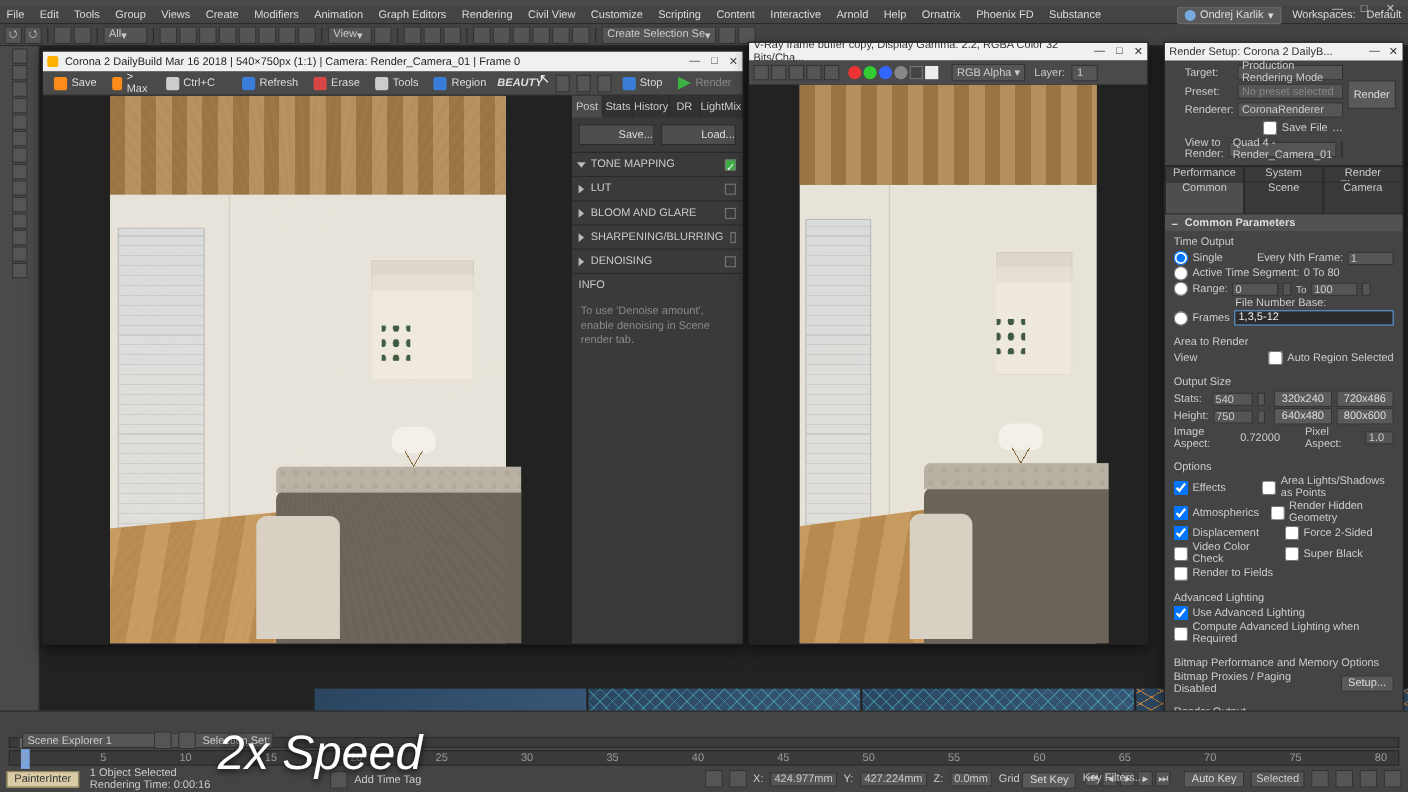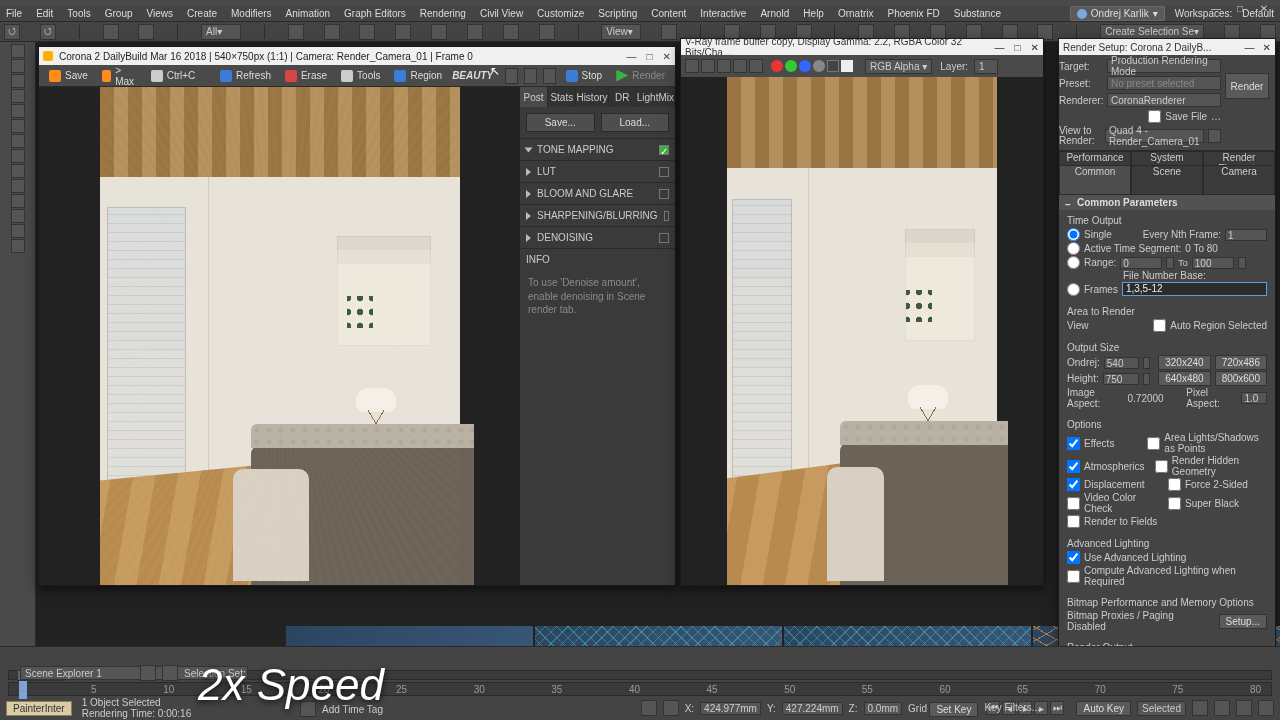--- a/index.html
+++ b/index.html
@@ -7,21 +7,21 @@
 .titlebar { height:6px; background:#4a4a4a; position:relative; }
 .win-controls { position:absolute; right:2px; top:0; display:flex; gap:12px; padding:2px 8px; }
 .win-controls span { width:12px; height:12px; display:flex; align-items:center; justify-content:center; cursor:default; }
 
 .menubar { height:16px; background:#444; display:flex; align-items:center; padding:0 6px; gap:14px; border-bottom:1px solid #2a2a2a; }
 .menubar span { color:#ddd; cursor:default; }
 .menubar .right { margin-left:auto; display:flex; align-items:center; gap:10px; }
 .user-chip { background:#5a5a5a; border:1px solid #6a6a6a; padding:1px 6px; border-radius:2px; display:flex; align-items:center; gap:4px;}
 .user-chip .av { width:10px;height:10px;background:#7ad;border-radius:50%; }
 
-.maintb { height:20px; background:#444; display:flex; align-items:center; gap:2px; padding:0 4px; border-bottom:1px solid #2a2a2a;justify-content:space-between;}
+.maintb { height:20px; background:#444; display:flex; align-items:center; gap:2px; padding:0 4px; border-bottom:1px solid #2a2a2a;}
 .tbicon { width:16px; height:16px; background:#555; border:1px solid #333; position:relative; }
 .tbicon.arrow::after{content:"⭯";position:absolute;inset:0;display:flex;align-items:center;justify-content:center;color:#bbb;font-size:9px;}
 .tbsep{width:1px;height:14px;background:#2a2a2a;margin:0 3px;}
 .tbsel{height:16px;background:#555;border:1px solid #333;color:#ccc;padding:0 4px;display:flex;align-items:center;min-width:40px;}
 
 .workspace { position:absolute; top:42px; left:0; right:0; bottom:74px; }
 
 .lefticons { position:absolute; left:0; top:0; bottom:0; width:36px; background:#4a4a4a; border-right:1px solid #2a2a2a; display:flex; flex-direction:column; align-items:center; padding-top:2px; gap:1px;}
 .lefticons .ic{width:14px;height:14px;background:#555;border:1px solid #333;}
 
@@ -78,21 +78,21 @@
  background-image:radial-gradient(circle at 6px 6px,rgba(0,0,0,.06) 2px,transparent 3px);background-size:12px 12px;}
 .scene .bed .pillow{position:absolute;left:-8%;bottom:4px;width:34%;height:80%;background:#d8d1c3;border-radius:10px 10px 0 0;}
 .scene.noisy::after{content:"";position:absolute;inset:0;background:
  repeating-conic-gradient(rgba(255,255,255,.028) 0 1deg,transparent 1deg 2deg);mix-blend-mode:overlay;}
 
 .corona-side{width:155px;background:#3a3a3a;display:flex;flex-direction:column;}
 .corona-tabs{height:20px;display:flex;background:#323232;}
 .corona-tabs span{flex:1;display:flex;align-items:center;justify-content:center;color:#ccc;border-right:1px solid #2a2a2a;}
 .corona-tabs span.act{background:#4a4a4a;}
 .corona-panel{padding:6px;display:flex;flex-direction:column;gap:4px;}
-.btn{background:#4e4e4e;border:1px solid #2a2a2a;color:#ddd;text-align:center;padding:3px 0;}
+.btn{background:#4e4e4e;border:1px solid #2a2a2a;color:#ddd;text-align:right;padding:3px 0;}
 .rollout{border-top:1px solid #2a2a2a;padding:5px 6px;display:flex;align-items:center;gap:6px;}
 .rollout .tri{width:0;height:0;border-top:4px solid transparent;border-bottom:4px solid transparent;border-left:5px solid #bbb;}
 .rollout .chk{width:10px;height:10px;margin-left:auto;border:1px solid #777;}
 .rollout.open .tri{transform:rotate(90deg);}
 .info-text{color:#8a8a8a;padding:6px 8px;line-height:1.35;}
 
 
 #vray { left:680px; top:-4px; width:364px; height:548px; }
 .vray-title{height:16px;background:#f0f0f0;color:#333;display:flex;align-items:center;padding:0 4px;}
 .vray-title .wbtns{margin-left:auto;display:flex;gap:10px;}
@@ -101,21 +101,21 @@
 .vchan{display:flex;gap:2px;margin:0 6px;}
 .vchan span{width:12px;height:12px;border-radius:50%;}
 .vchan .r{background:#e33;} .vchan .g{background:#3c3;} .vchan .b{background:#36f;} .vchan .a{background:#888;} .vchan .x{background:#444;border:1px solid #777;border-radius:0;} .vchan .w{background:#eee;border-radius:0;}
 .vsel{background:#555;border:1px solid #333;padding:1px 4px;color:#ccc;margin-left:4px;}
 .vray-body{flex:1;background:#222;position:relative;overflow:hidden;}
 
 
 #rsetup { position:absolute; right:4px; top:-4px; width:218px; bottom:-50px; background:#444; border:1px solid #1a1a1a; box-shadow:0 4px 12px rgba(0,0,0,.6); display:flex;flex-direction:column; }
 .rs-title{height:16px;background:#f0f0f0;color:#333;display:flex;align-items:center;padding:0 4px;}
 .rs-title .wbtns{margin-left:auto;display:flex;gap:8px;}
-.rs-top{padding:4px 0;display:flex;flex-direction:column;gap:3px;border-bottom:1px solid #2a2a2a;}
+.rs-top{padding:4px 18px;display:flex;flex-direction:column;gap:3px;border-bottom:1px solid #2a2a2a;}
 .rs-row{display:flex;align-items:center;gap:4px;}
 .rs-row label{width:44px;color:#ccc;}
 .rs-row .sel{flex:1;background:#555;border:1px solid #333;color:#ccc;padding:1px 3px;height:14px;display:flex;align-items:center;}
 .rs-row .sel.dis{color:#888;}
 .rs-row .lock{width:14px;height:14px;background:#555;border:1px solid #333;}
 .rs-render-btn{position:absolute;right:6px;top:18px;width:44px;height:26px;background:#5a5a5a;border:1px solid #333;display:flex;align-items:center;justify-content:center;color:#ddd;}
 .rs-tabs{display:flex;height:14px;background:#3a3a3a;}
 .rs-tabs span{flex:1;text-align:center;color:#ccc;border:1px solid #2a2a2a;border-bottom:none;}
 .rs-tabs2{display:flex;height:30px;background:#3a3a3a;}
 .rs-tabs2 span{flex:1;text-align:center;color:#ccc;border:1px solid #2a2a2a;}
@@ -513,21 +513,21 @@
         <div class="frow">
             <div class="sel" style="flex:0 0 70px">View</div>
             <span style="flex:1"></span>
             <input type="checkbox" style="">
             <span class="lab">Auto Region Selected</span>
           </div>
       </div>
       <div class="group">
         <div class="sub">Output Size</div>
         <div class="frow">
-            <span class="lab" style="width:36px">Ondrej:</span>
+            <span class="lab" style="width:36px">Stats:</span>
             <div class="num">540</div>
             <div class="spn"></div>
             <span style="flex:1"></span>
             <div class="mini-btn">320x240</div>
             <div class="mini-btn">720x486</div>
           </div>
         <div class="frow">
             <span class="lab" style="width:36px">Height:</span>
             <div class="num">750</div>
             <div class="spn"></div>

